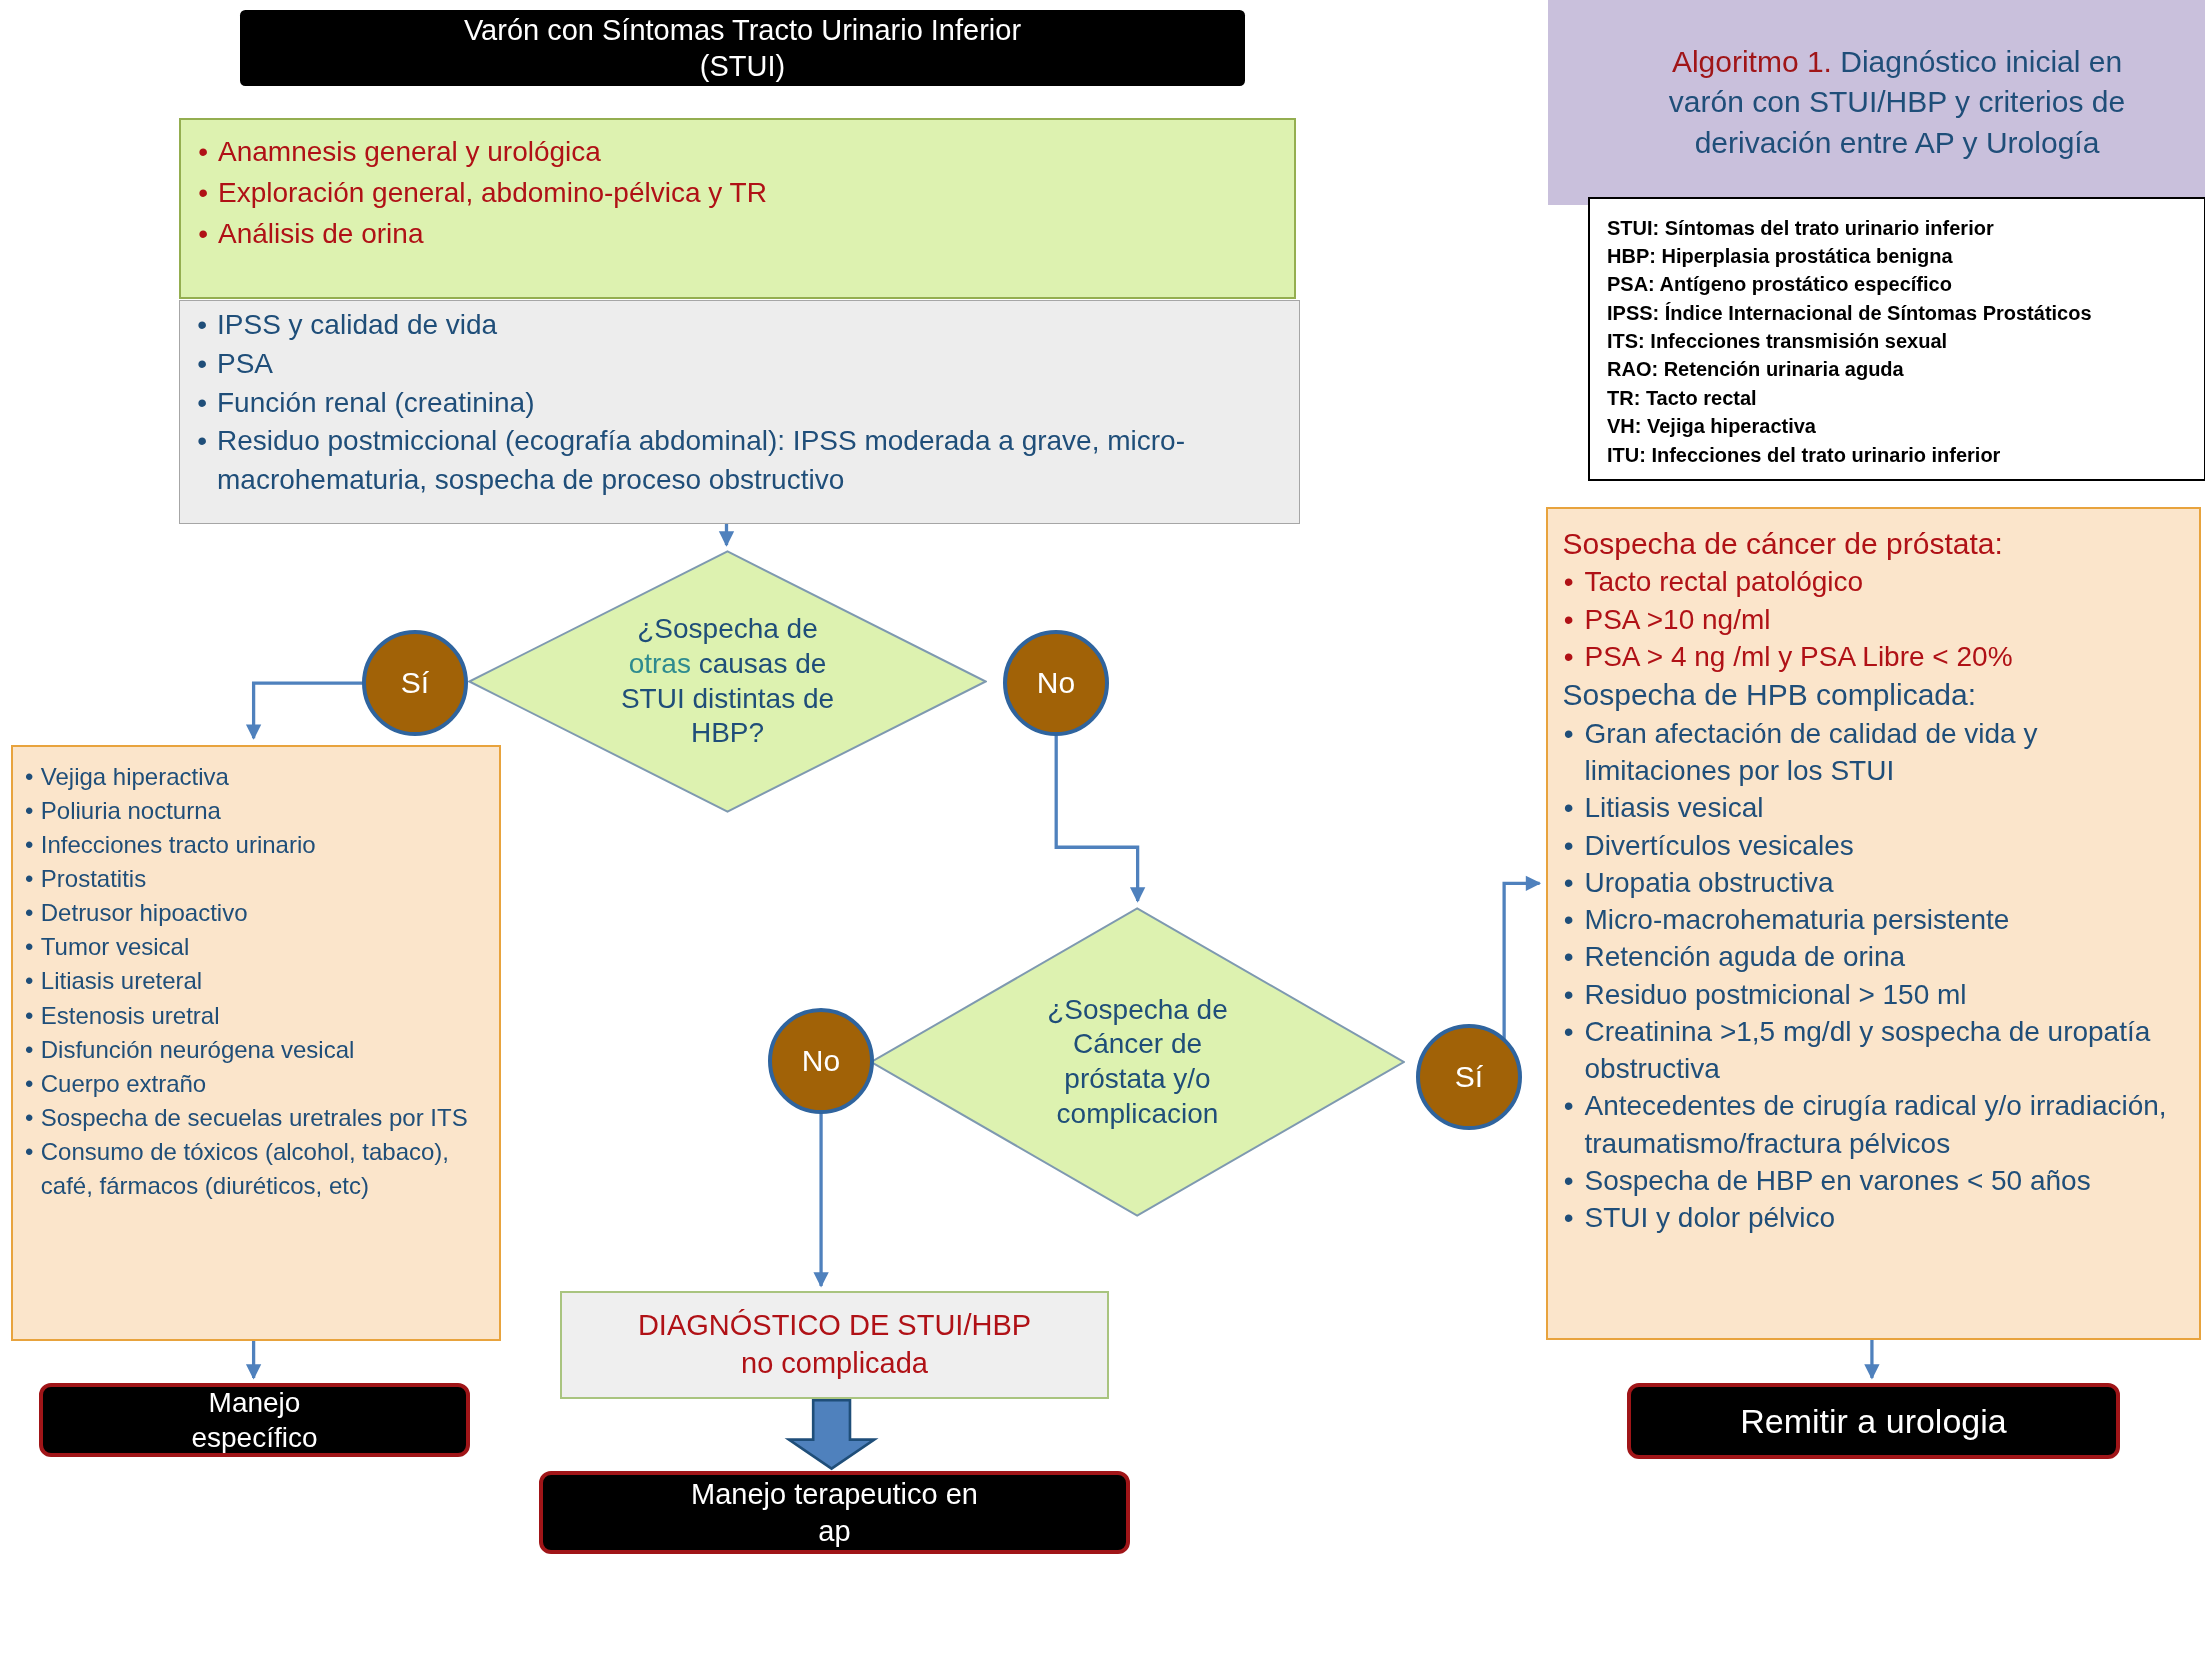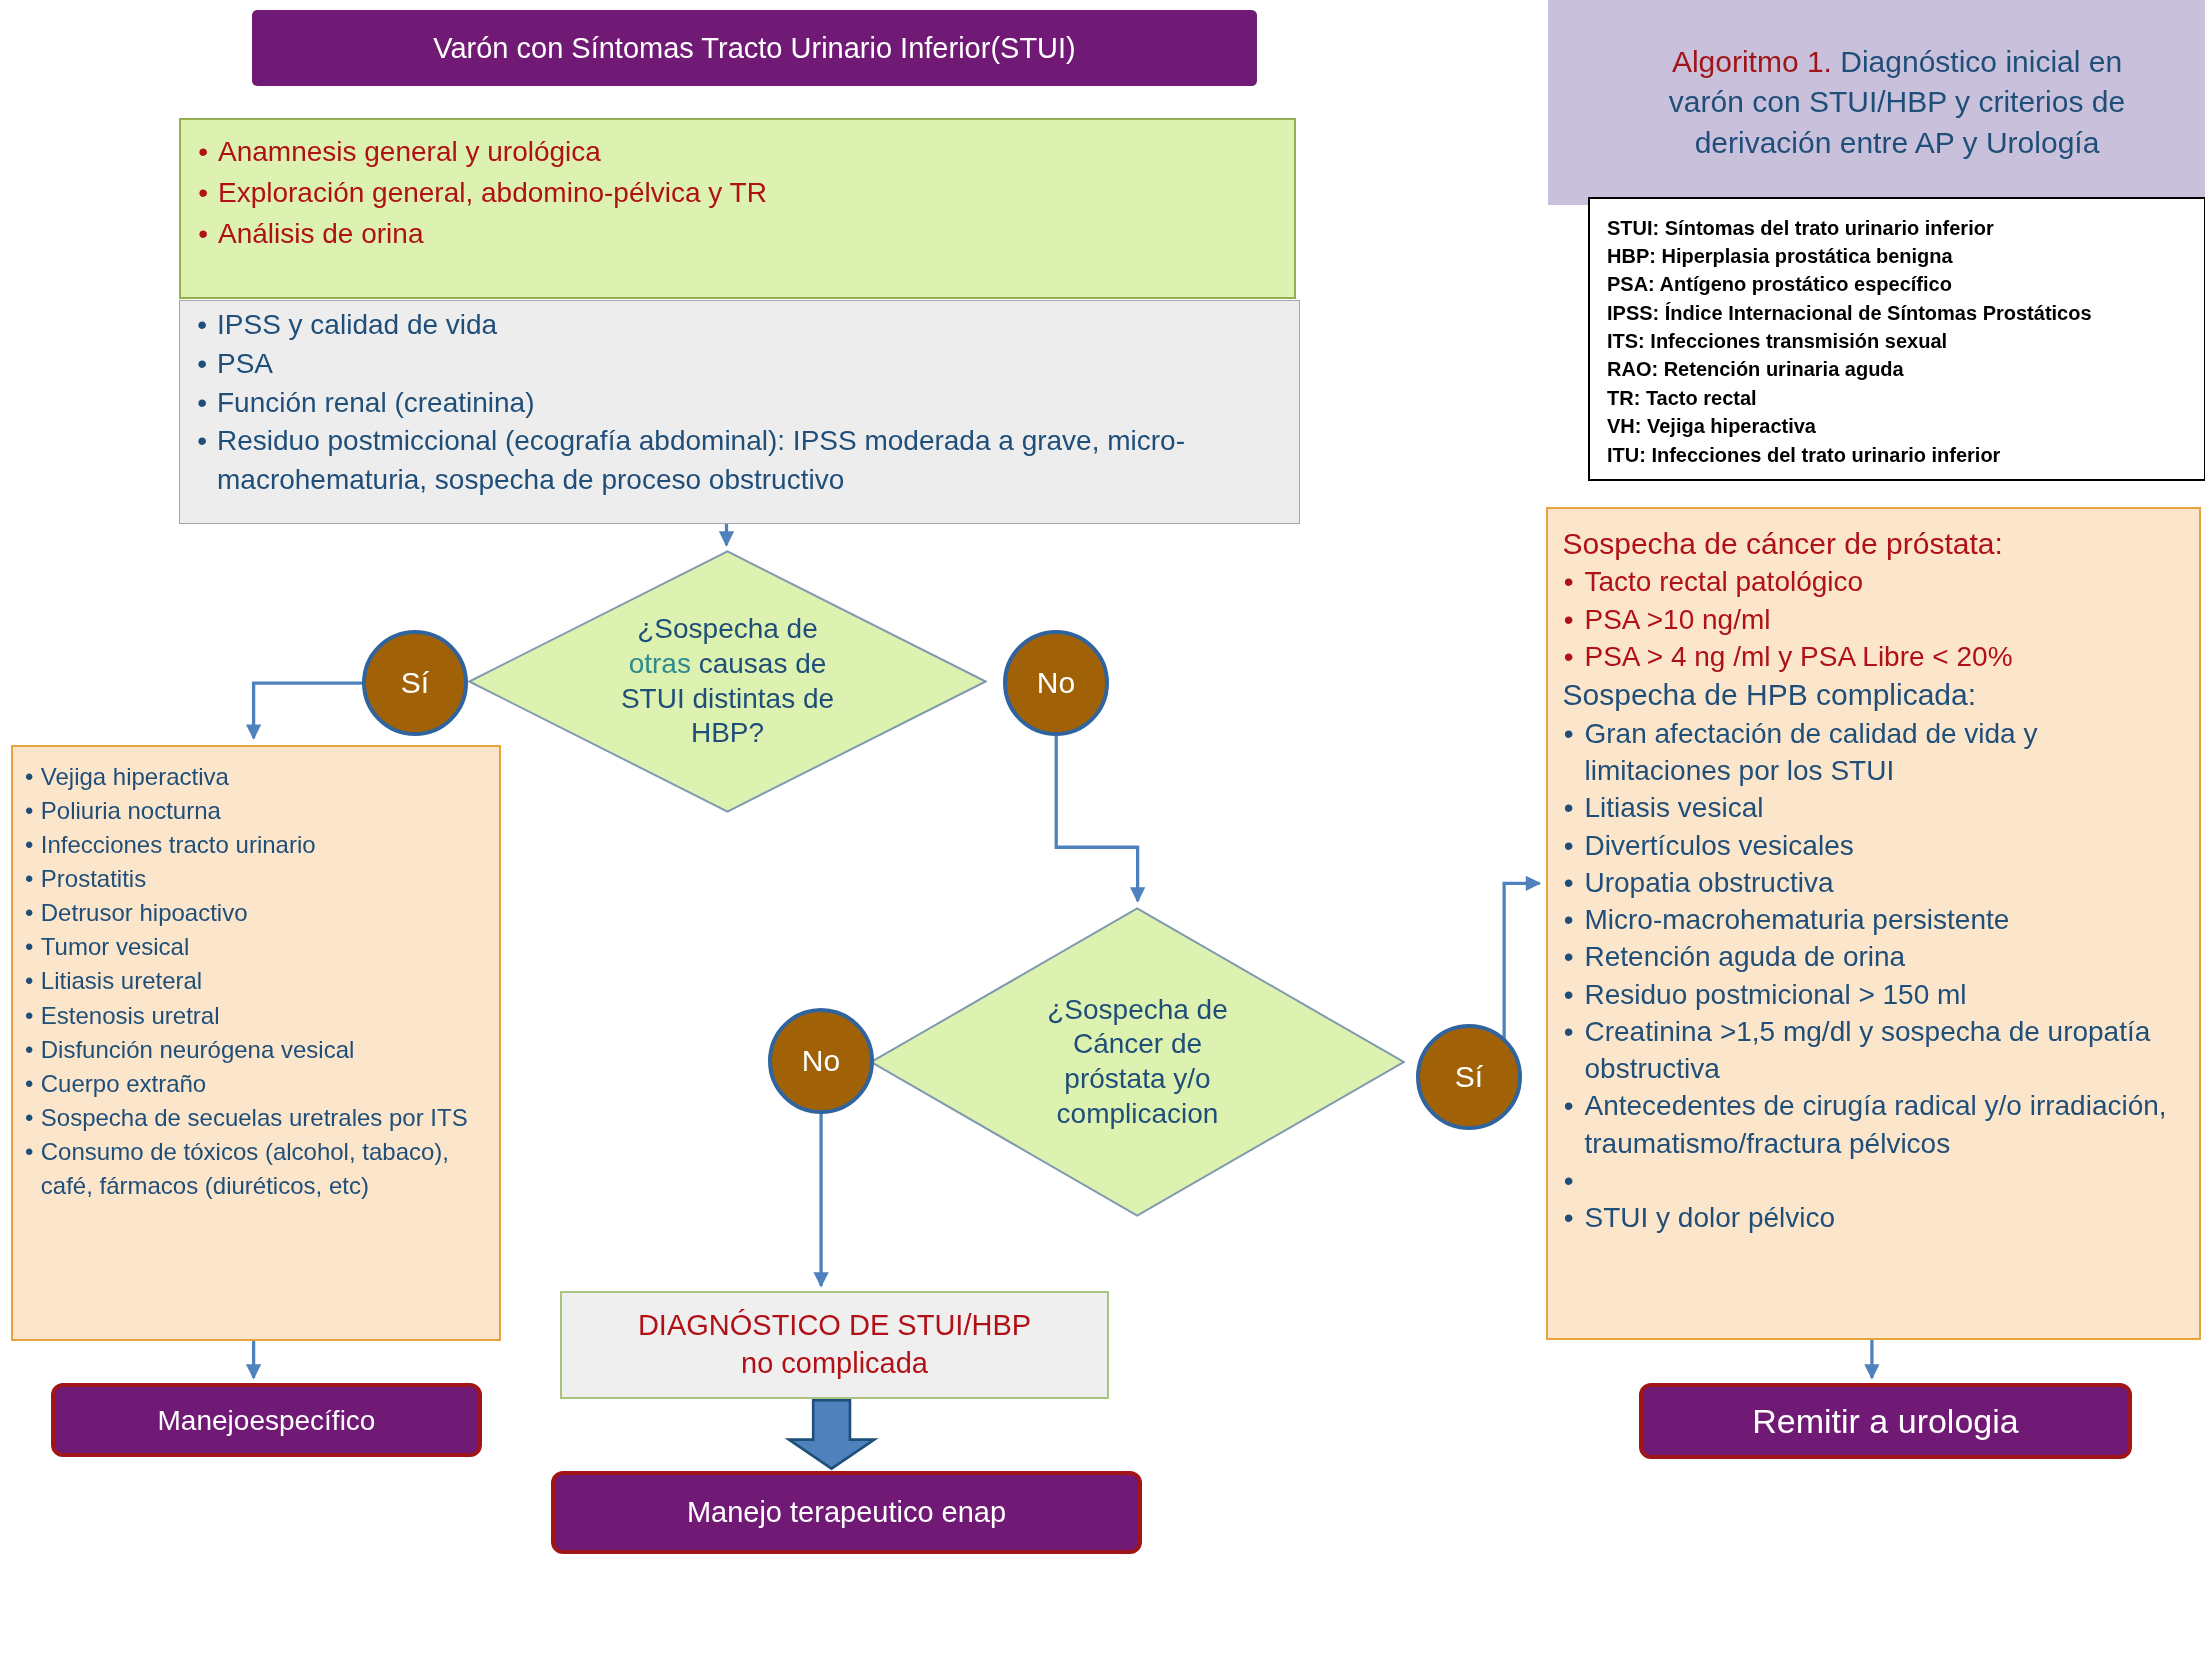--- a/index.html
+++ b/index.html
@@ -3,23 +3,23 @@
 <meta charset="utf-8">
 <style>
   * { box-sizing: border-box; margin: 0; padding: 0; }
   html, body { background: #ffffff; }
   body { font-family: "Liberation Sans", sans-serif; }
   .canvas { position: relative; width: 2205px; height: 1661px; background: #ffffff; overflow: hidden; } .z3 { z-index: 3; }
 
   
   .navy-box {
     position: absolute; z-index: 2;
-    background: #701a75; color: #ffffff;
-    display: flex; flex-direction: row; align-items: center; justify-content: center;
-    text-align: center; border-radius: 8px; margin-left: 12px;
+    background: #000000; color: #ffffff;
+    display: flex; flex-direction: column; align-items: center; justify-content: center;
+    text-align: center; border-radius: 8px;
   }
   .red-border { border: 4px solid #A01518; border-radius: 12px; }
 
   
   .panel { position: absolute; z-index: 2; }
   .green-fill { background: #DDF2B0; border: 2px solid #94AE50; }
   .gray-fill { background: #EDEDED; border: 1.3px solid #A6A6A6; }
   .peach-fill { background: #FBE5CB; border: 2px solid #E8A33D; }
   .purple-fill { background: #C9C0DC; padding-left: 41px; }
   .white-fill { background: #ffffff; border: 2px solid #000000; }
@@ -352,20 +352,21 @@
           <span>Creatinina &gt;1,5 mg/dl y sospecha de uropatía obstructiva</span>
         </div>
 
         <div class="bul">
           <span class="dot">•</span>
           <span>Antecedentes de cirugía radical y/o irradiación, traumatismo/fractura pélvicos</span>
         </div>
 
         <div class="bul">
           <span class="dot">•</span>
+          <span>Sospecha de HBP en varones &lt; 50 años</span>
         </div>
 
         <div class="bul">
           <span class="dot">•</span>
           <span>STUI y dolor pélvico</span>
         </div>
       </div>
   </div>
 
   <div class="navy-box red-border remitir-box">

